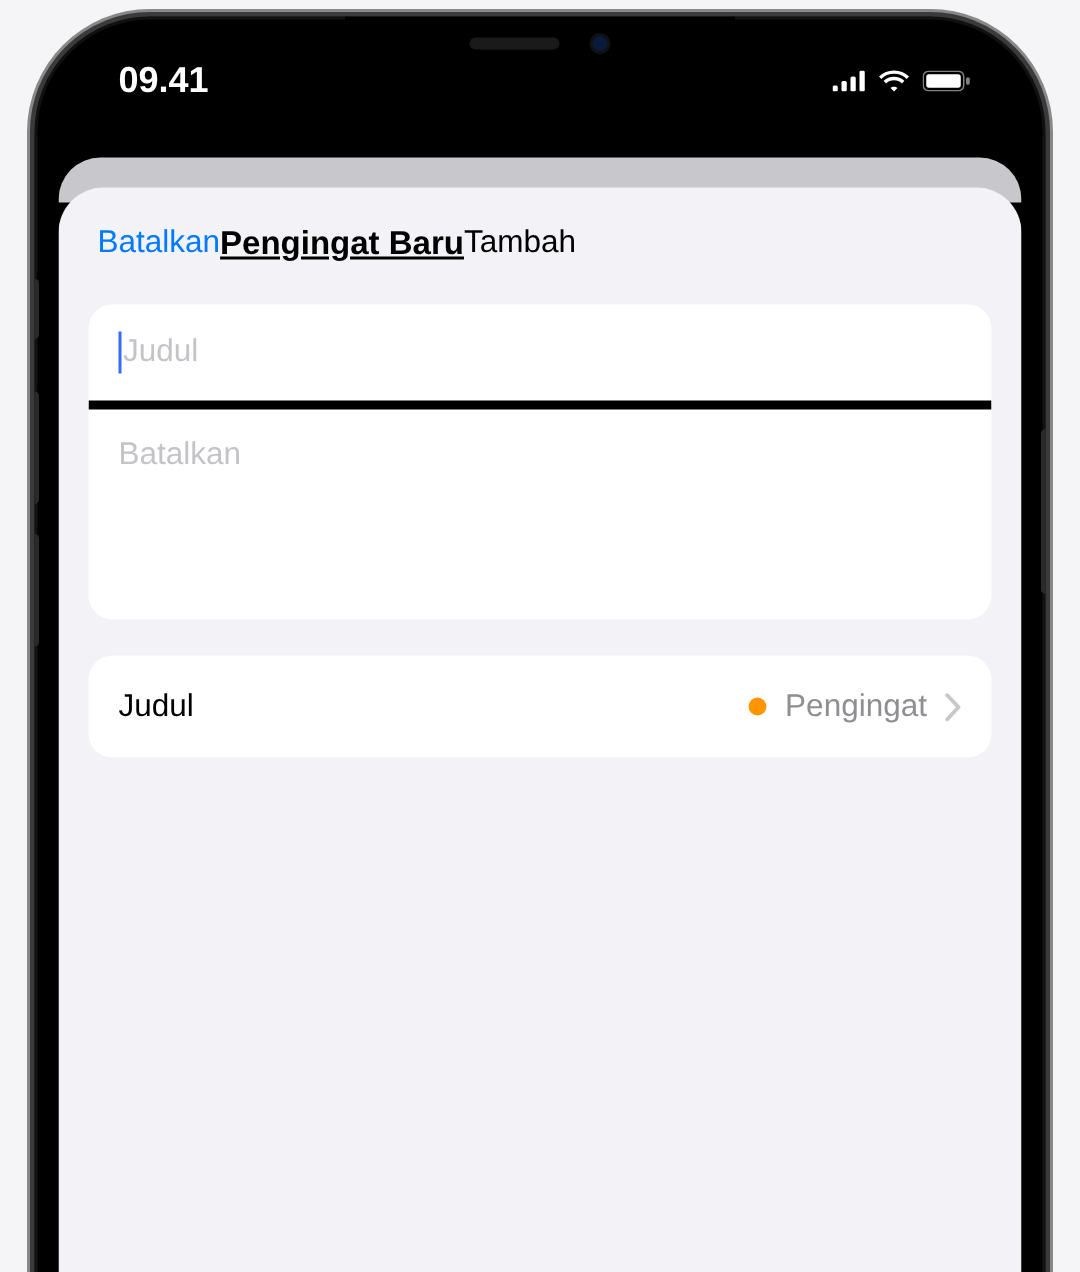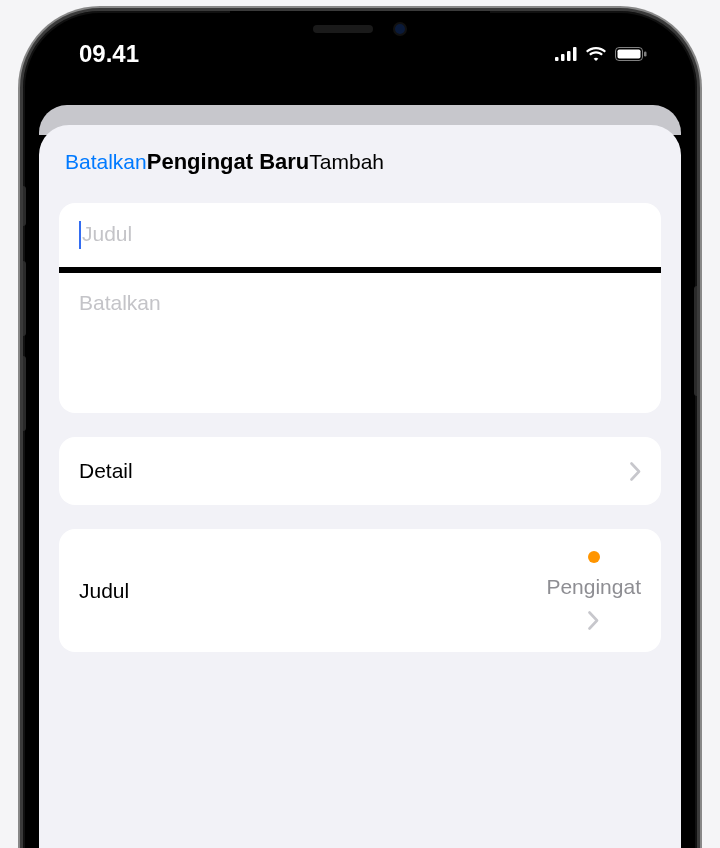--- a/index.html
+++ b/index.html
@@ -90,21 +90,21 @@
   }
   .sheet-header {
     display: flex;
     align-items: center;
     justify-content: flex-start;
     padding: 24px 26px 18px 26px;
     font-size: 22px;
   }
   .btn-cancel { color: #007aff; font-weight: 400; font-size: 21px; }
   .btn-add { color: #000000; font-weight: 400; font-size: 21px; }
-  .sheet-title { color: #000; font-weight: 600; font-size: 22px; }
+  .sheet-title { color: #000; font-weight: 600; font-size: 22px; text-decoration: underline; }
   .sheet-body {
     flex: 1 1 auto;
     padding: 10px 20px;
     display: flex;
     flex-direction: column;
     gap: 24px;
   }
   .group {
     background: #fff;
     border-radius: 16px;
@@ -135,21 +135,20 @@
     padding: 22px 20px;
     font-size: 21px;
     color: #000;
   }
   .row .right {
     display: flex;
     align-items: center;
     gap: 12px;
     color: #8e8e93;
     font-size: 21px;
-    flex-direction: column;
   }
   .dot {
     width: 12px; height: 12px; border-radius: 50%;
     background: #ff9500;
     display: inline-block;
   }
   .chevron svg { display: block; }
 </style>
 </head>
 <body>
@@ -212,32 +211,20 @@
 
         <div class="group">
           <div class="field">
             <span class="caret"></span><span>Judul</span>
           </div>
           <div class="field notes-field">
             <span>Batalkan</span>
           </div>
         </div>
 
-        <div class="group">
-          <div class="row">
-            <span>Detail</span>
-            <span class="right">
-              <span class="chevron">
-                <svg width="11" height="19" viewBox="0 0 11 19">
-                    <path d="M1.5 1.5 L9 9.5 L1.5 17.5" stroke="#c7c7cc" stroke-width="2.6" fill="none" stroke-linecap="round" stroke-linejoin="round"></path>
-                  </svg>
-              </span>
-            </span>
-          </div>
-        </div>
 
         <div class="group">
           <div class="row">
             <span>Judul</span>
             <span class="right">
               <span class="dot"></span>
               <span>Pengingat</span>
               <span class="chevron">
                 <svg width="11" height="19" viewBox="0 0 11 19">
                     <path d="M1.5 1.5 L9 9.5 L1.5 17.5" stroke="#c7c7cc" stroke-width="2.6" fill="none" stroke-linecap="round" stroke-linejoin="round"></path>

